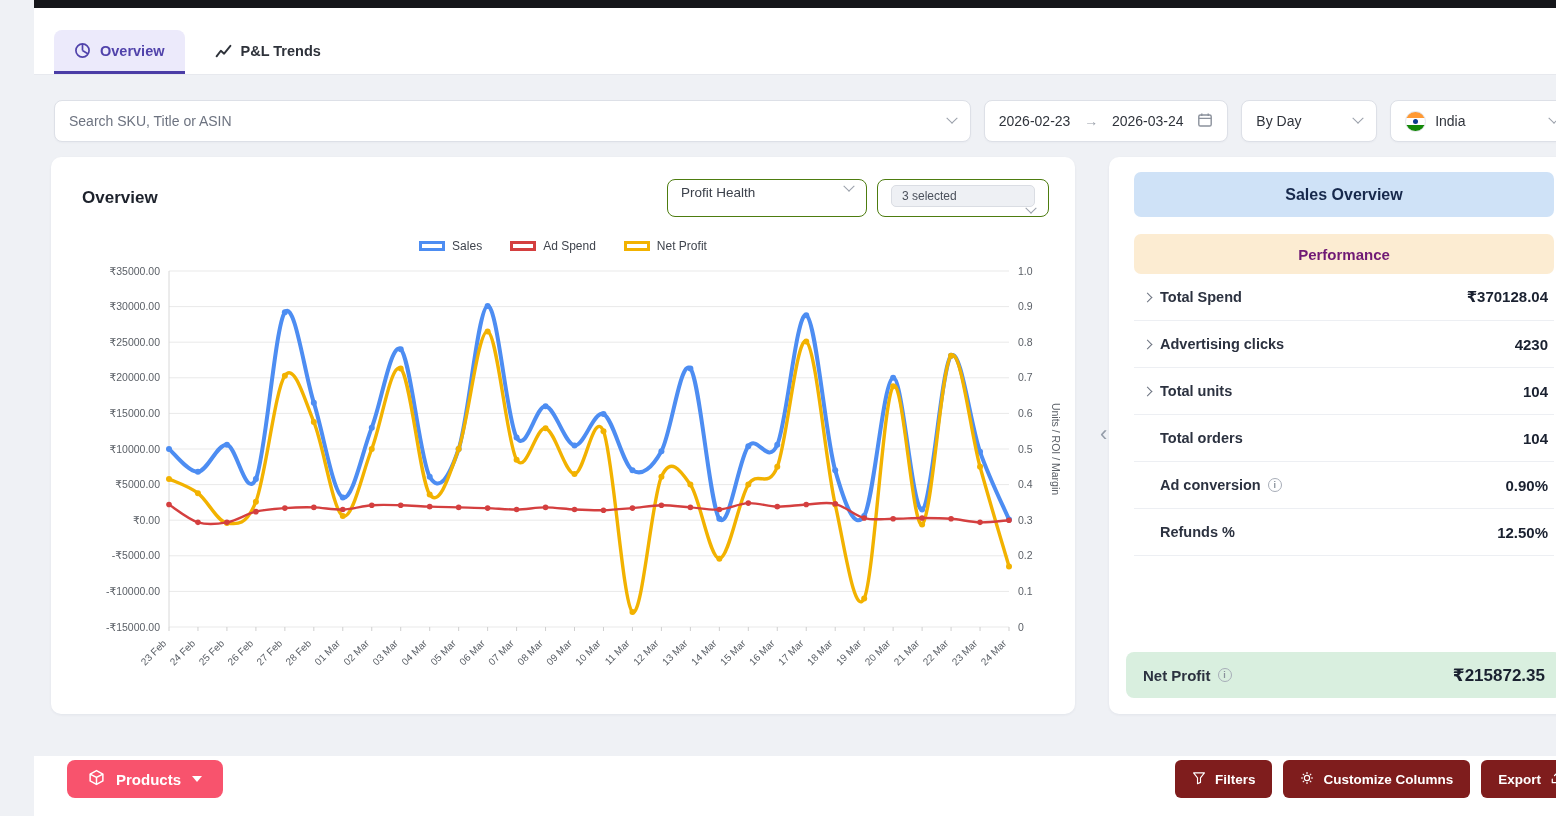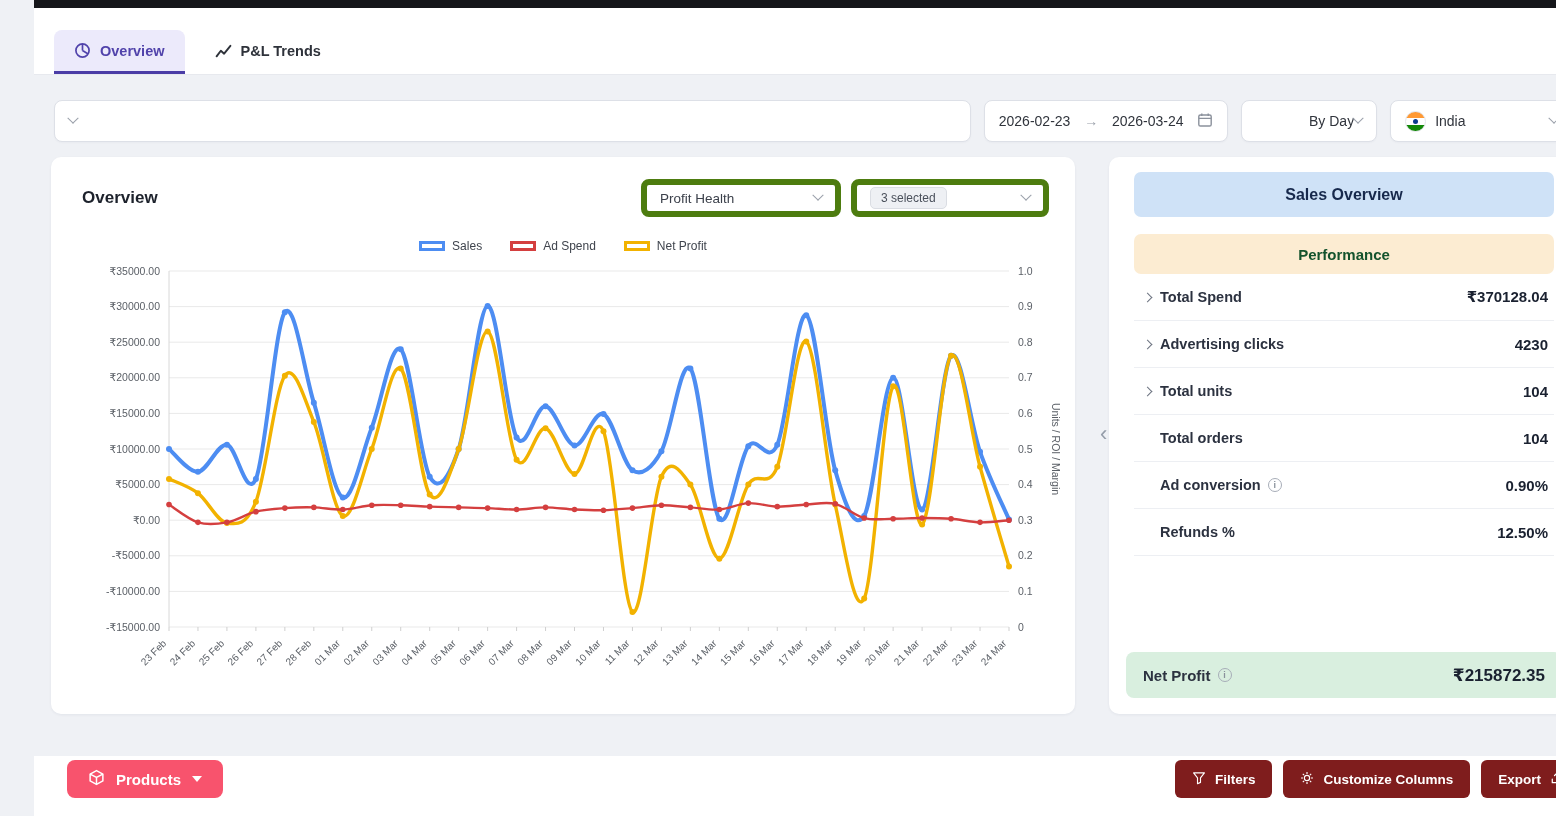--- a/index.html
+++ b/index.html
@@ -17,48 +17,48 @@
 
   
   .filter-row { position:absolute; top:100px; left:20px; right:17px; display:flex; gap:13px; }
   .fbox { height:42px; background:#fff; border:1px solid #dde0e7; border-radius:8px; display:flex; align-items:center; padding:0 14px; font-size:14px; color:#30343c; box-shadow:0 1px 2px rgba(20,30,60,.03); }
   .search-box { width:935px; position:relative; }
   .search-box input { border:none; outline:none; flex:1; font-size:14px; font-family:inherit; color:#30343c; background:transparent; }
   .search-box input::placeholder { color:#6d7380; }
   .chev-down { width:8px; height:8px; border-right:1.7px solid #9aa0aa; border-bottom:1.7px solid #9aa0aa; transform:rotate(45deg) translate(-2px,-2px); flex:none; }
   .date-box { width:249px; gap:9px; justify-content:space-between; }
   .date-box .arrow { color:#9aa0aa; font-size:14px; }
-  .gran-box { width:138px; justify-content:flex-end; }
+  .gran-box { width:138px; justify-content:space-between; }
   .country-box { width:186px; gap:9px; }
   .country-box .chev-down { margin-left:auto; }
   .flag { width:21px; height:21px; border-radius:50%; background:linear-gradient(180deg,#ff9933 0 34%,#ffffff 34% 66%,#128807 66% 100%); position:relative; border:1px solid #e3e5ea; flex:none; }
   .flag::after { content:''; position:absolute; left:50%; top:50%; width:5px; height:5px; margin:-2.5px 0 0 -2.5px; border-radius:50%; background:#0b3a8c; }
 
   
   .chart-card { position:absolute; top:157px; left:17px; width:1024px; height:557px; background:#fff; border-radius:10px; box-shadow:0 1px 3px rgba(20,30,60,.06); }
   .card-header { display:flex; align-items:center; padding:22px 26px 0 31px; }
   .card-title { font-size:17px; font-weight:700; color:#1d222c; }
-  .dd { display:flex; align-items:center; border:6px solid #4d7c0f; border-radius:8px; height:38px; padding:5px 13px; font-size:13.5px; color:#3c414b; background:#fff; cursor:pointer; }
+  .dd { display:flex; border:1px solid #4d7c0f; border-radius:8px; height:38px; padding:5px 13px; font-size:13.5px; color:#3c414b; background:#fff; cursor:pointer; }
   .dd .chev-down { margin-left:auto; }
   .dd-profit { width:200px; margin-left:auto; }
-  .dd-metrics { width:198px; margin-left:10px; }
+  .dd-metrics { width:172px; margin-left:10px;flex-direction:column; }
   .chip { background:#eef0f4; border:1px solid #dadde3; border-radius:5px; padding:3px 10px; font-size:12px; color:#4a505b; }
 
   .legend { display:flex; justify-content:center; gap:10px; margin-top:22px; }
   .legend-item { display:flex; align-items:center; gap:7px; margin:0 9px; }
   .legend-swatch { width:26px; height:10px; background:#fff; border:3px solid #000; }
   .legend-label { font-size:12px; color:#3f444d; }
 
   #chart-svg { display:block; width:1002px; height:432px; margin:8px 0 0 8px; }
   #chart-svg text { font-family:"Liberation Sans","DejaVu Sans",sans-serif; }
 
   
   .stats-card { position:absolute; top:157px; left:1075px; width:470px; height:557px; background:#fff; border-radius:10px; box-shadow:0 1px 3px rgba(20,30,60,.06); padding:15px 25px; }
   .sales-title { height:45px; background:#cfe2f7; border-radius:7px; display:flex; align-items:center; justify-content:center; font-size:16px; font-weight:700; color:#17294c; }
-  .perf-bar { height:40px; background:#fcecd2; border-radius:7px; display:flex; align-items:center; justify-content:center; font-size:15px; font-weight:600; color:#14532d; margin-top:17px; }
+  .perf-bar { height:40px; background:#fcecd2; border-radius:7px; display:flex; align-items:center; justify-content:center; font-size:15px; font-weight:600; color:#701a75; margin-top:17px; }
   .stat-row { display:flex; align-items:center; height:47px; border-bottom:1px solid #edeff3; padding-right:6px; }
   .chev-cell { width:26px; display:flex; justify-content:center; flex:none; }
   .row-chevron { width:7px; height:7px; border-right:1.8px solid #6c7380; border-bottom:1.8px solid #6c7380; transform:rotate(-45deg); }
   .stat-row.no-chev .chev-cell .row-chevron { visibility:hidden; }
   .stat-label { font-size:14.5px; font-weight:600; color:#2c3240; display:flex; align-items:center; }
   .stat-value { margin-left:auto; font-weight:700; color:#1a2130; font-size:15px; }
   .info-i { display:inline-flex; align-items:center; justify-content:center; width:14px; height:14px; border:1px solid #a7adb8; border-radius:50%; font-size:9px; color:#8a919c; margin-left:7px; font-style:normal; cursor:pointer; }
   .net-profit { position:absolute; left:17px; right:17px; bottom:16px; height:46px; background:#d9efdf; border-radius:8px; display:flex; align-items:center; padding:0 17px; }
   .net-profit .stat-label { font-size:15px; font-weight:700; }
   .net-profit .stat-value { font-size:17px; }
@@ -95,20 +95,21 @@
         <svg width="17" height="17" viewBox="0 0 16 16">
             <path d="M1.5 13.5 L5.5 8.2 L8.6 11 L14.5 3.6" stroke="#2e323a" stroke-width="1.8" fill="none" stroke-linecap="round" stroke-linejoin="round"></path>
           </svg>
       </span>
       <span>P&amp;L Trends</span>
     </div>
   </header>
 
   <div class="filter-row">
     <div class="fbox search-box">
+      <input type="text" placeholder="Search SKU, Title or ASIN" style="">
       <span class="chev-down"></span>
     </div>
     <div class="fbox date-box">
       <span>2026-02-23</span>
       <span class="arrow">→</span>
       <span>2026-03-24</span>
       <span>
         <svg width="16" height="16" viewBox="0 0 16 16">
             <rect x="1.8" y="3" width="12.4" height="11" rx="1.6" fill="none" stroke="#8b919c" stroke-width="1.4"></rect>
             <path d="M1.8 6.4 H14.2 M4.8 1.4 V4 M11.2 1.4 V4" stroke="#8b919c" stroke-width="1.4" fill="none"></path>

